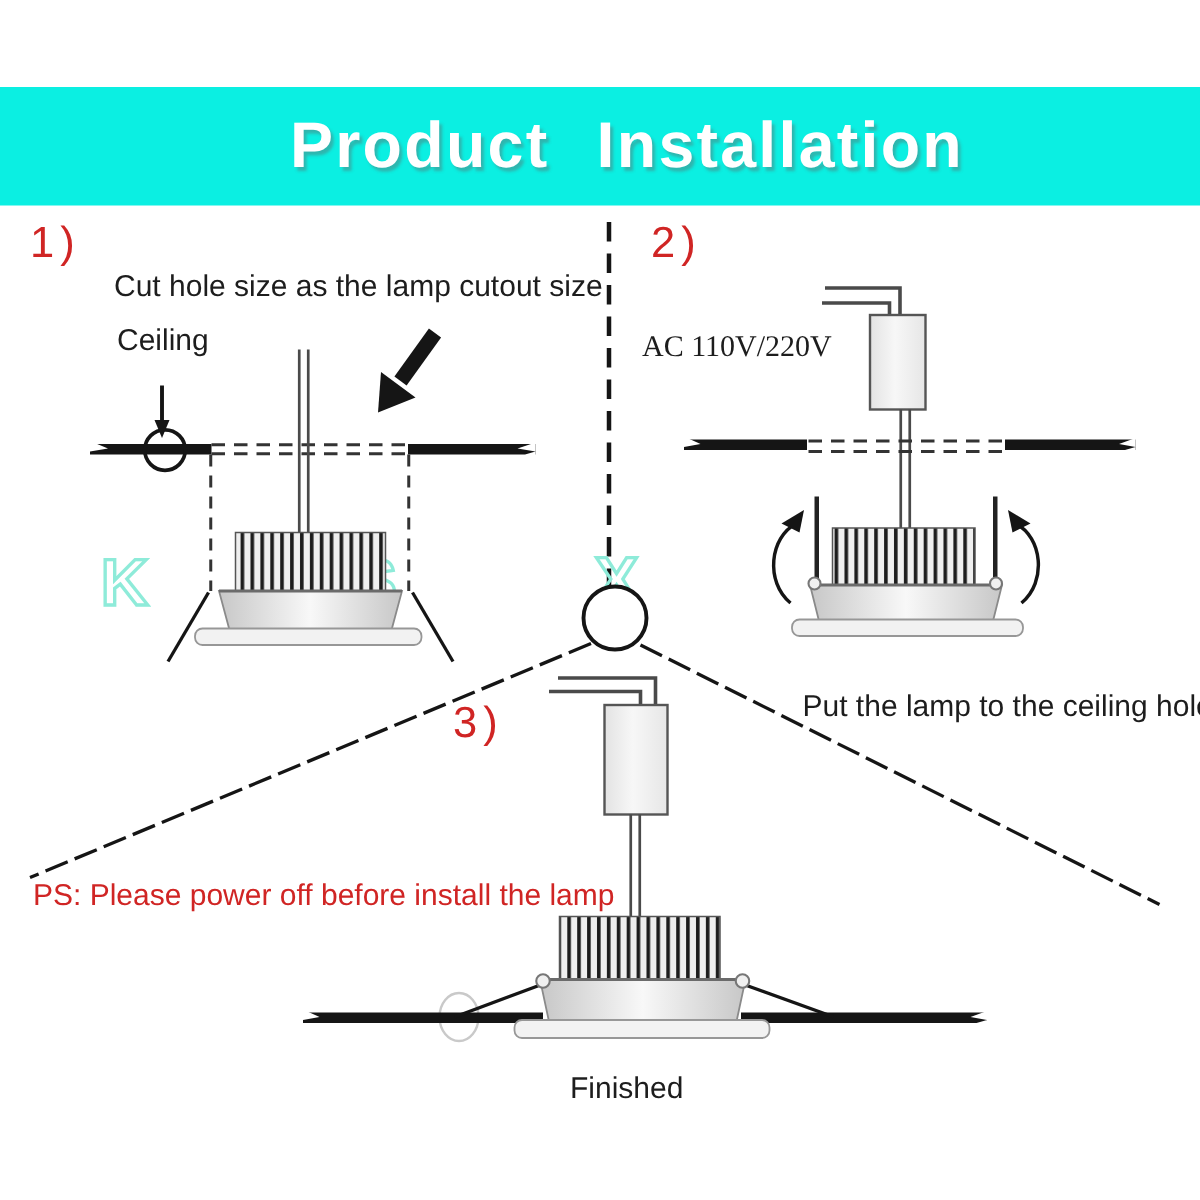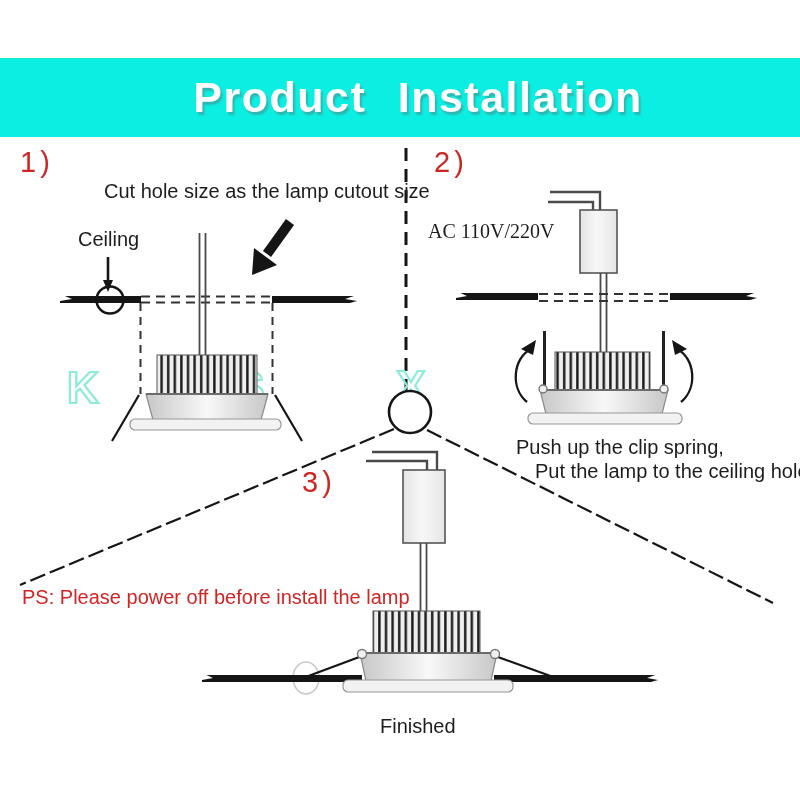--- a/index.html
+++ b/index.html
@@ -163,25 +163,24 @@
         <path d="M360,653 L497,653 L491,681 L366,681 Z" fill="url(#metal)" stroke="#8a8a8a" stroke-width="1.2"></path>
         <line x1="360" y1="653" x2="497" y2="653" stroke="#6b6b6b" stroke-width="2"></line>
         <circle cx="362" cy="654" r="4.5" fill="#f0f0f0" stroke="#777" stroke-width="1.4"></circle>
         <circle cx="495" cy="654" r="4.5" fill="#f0f0f0" stroke="#777" stroke-width="1.4"></circle>
         <rect x="343" y="680" width="170" height="12" rx="5" fill="#f2f2f2" stroke="#979797" stroke-width="1.2"></rect>
       </g>
     </g>
   </svg>
 
   <div class="stepnum" style="left:20px;top:146px;">1)</div>
-  <div class="txt" style="left:104px;top:180px;text-align:center;">Cut hole size as the lamp cutout size</div>
-  <div class="txt" style="left:78px;top:228px;">Ceiling</div>
+  <div class="txt" style="left:76px;top:180px;text-align:center;">Cut hole size as the lamp cutout size</div>
+  <div class="txt" style="left:78px;top:216px;">Ceiling</div>
 
   <div class="stepnum" style="left:434px;top:146px;">2)</div>
   <div class="txt" style="left:428px;top:220px;font-family:Liberation Serif, serif;">AC 110V/220V</div>
-  <div class="txt" style="left:516px;top:436px;">Push up the clip spring,</div>
   <div class="txt" style="left:535px;top:460px;">Put the lamp to the ceiling hole</div>
 
   <div class="stepnum" style="left:302px;top:466px;">3)</div>
   <div class="txt red" style="left:22px;top:586px;">PS: Please power off before install the lamp</div>
   <div class="txt" style="left:380px;top:715px;">Finished</div>
 
 </div>
 
 </body></html>

